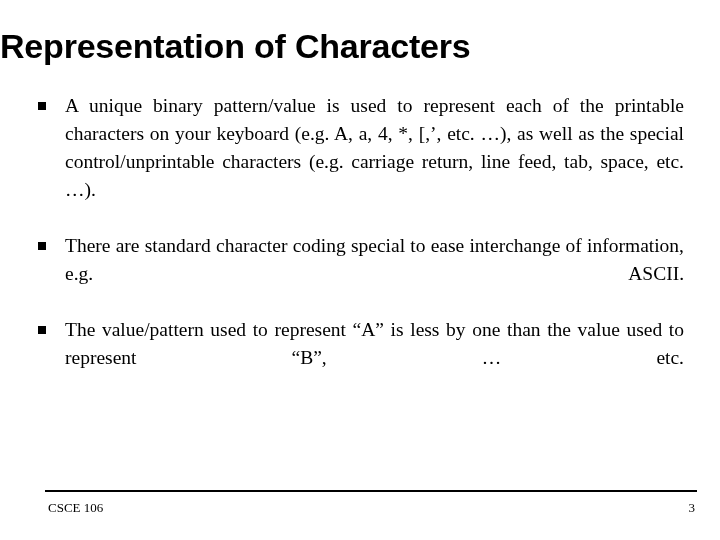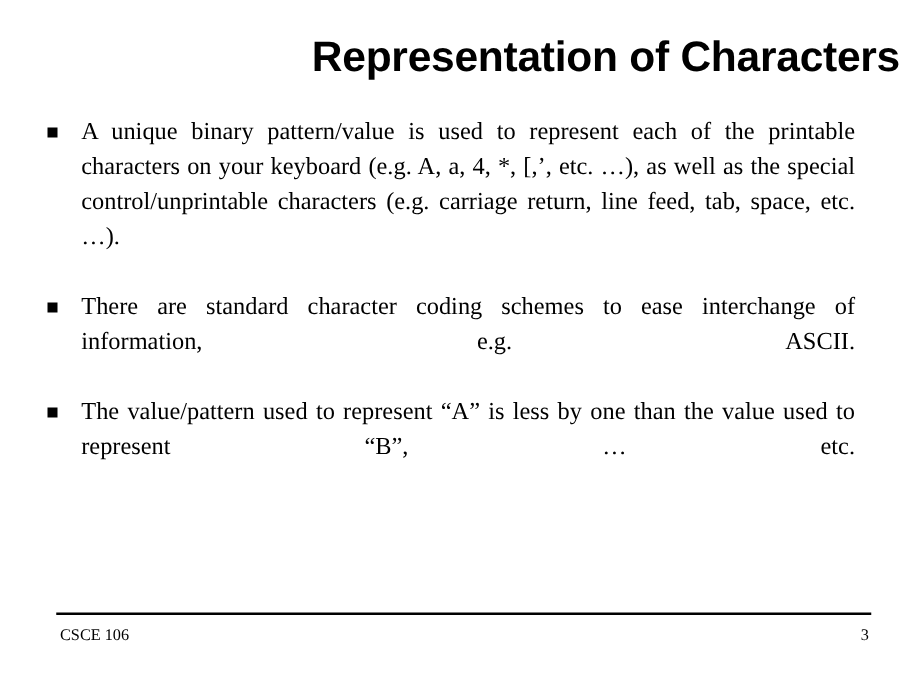--- a/index.html
+++ b/index.html
@@ -23,21 +23,21 @@
     height: 540px;
     box-sizing: border-box;
   }
 
   
   .slide-title {
     position: absolute;
     left: 0;
     top: 26px;
     width: 720px;
-    text-align: right;
+    text-align: left;
     font-family: "Liberation Sans", "DejaVu Sans", sans-serif;
     font-weight: bold;
     font-size: 34px;
     line-height: 40px;
     letter-spacing: -0.2px;
     color: #000000;
     white-space: nowrap;
   }
 
   
@@ -136,21 +136,21 @@
   <ul class="body-list">
 
     <li class="bullet-item">
       <span class="bullet-marker"></span>
       <span class="bullet-text"><span>A unique binary pattern/value is used to represent each of the printable characters on your keyboard (e.g. A, a, 4, *, [,’, etc. …), as well as the special control/unprintable characters (e.g. carriage return, line feed, tab, space, etc. …).</span></span>
     </li>
 
 
     <li class="bullet-item">
       <span class="bullet-marker"></span>
-      <span class="bullet-text"><span>There are standard character coding schemes to ease interchange of information, e.g. ASCII.</span></span>
+      <span class="bullet-text"><span>There are standard character coding special to ease interchange of information, e.g. ASCII.</span></span>
     </li>
 
 
     <li class="bullet-item">
       <span class="bullet-marker"></span>
       <span class="bullet-text"><span>The value/pattern used to represent “A” is less by one than the value used to represent “B”, … etc.</span></span>
     </li>
 
   </ul>
 

